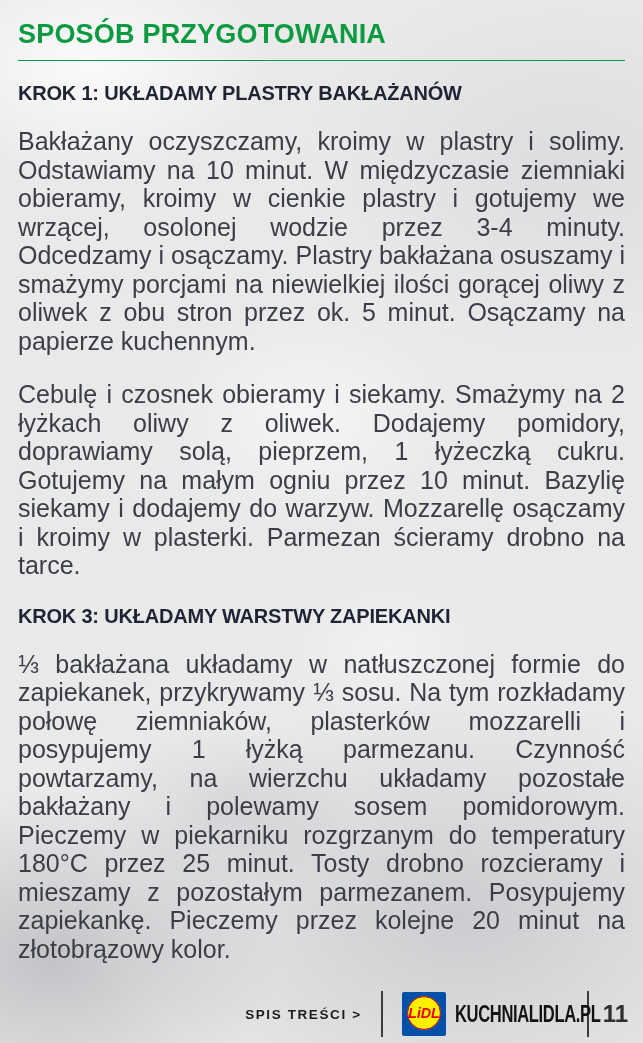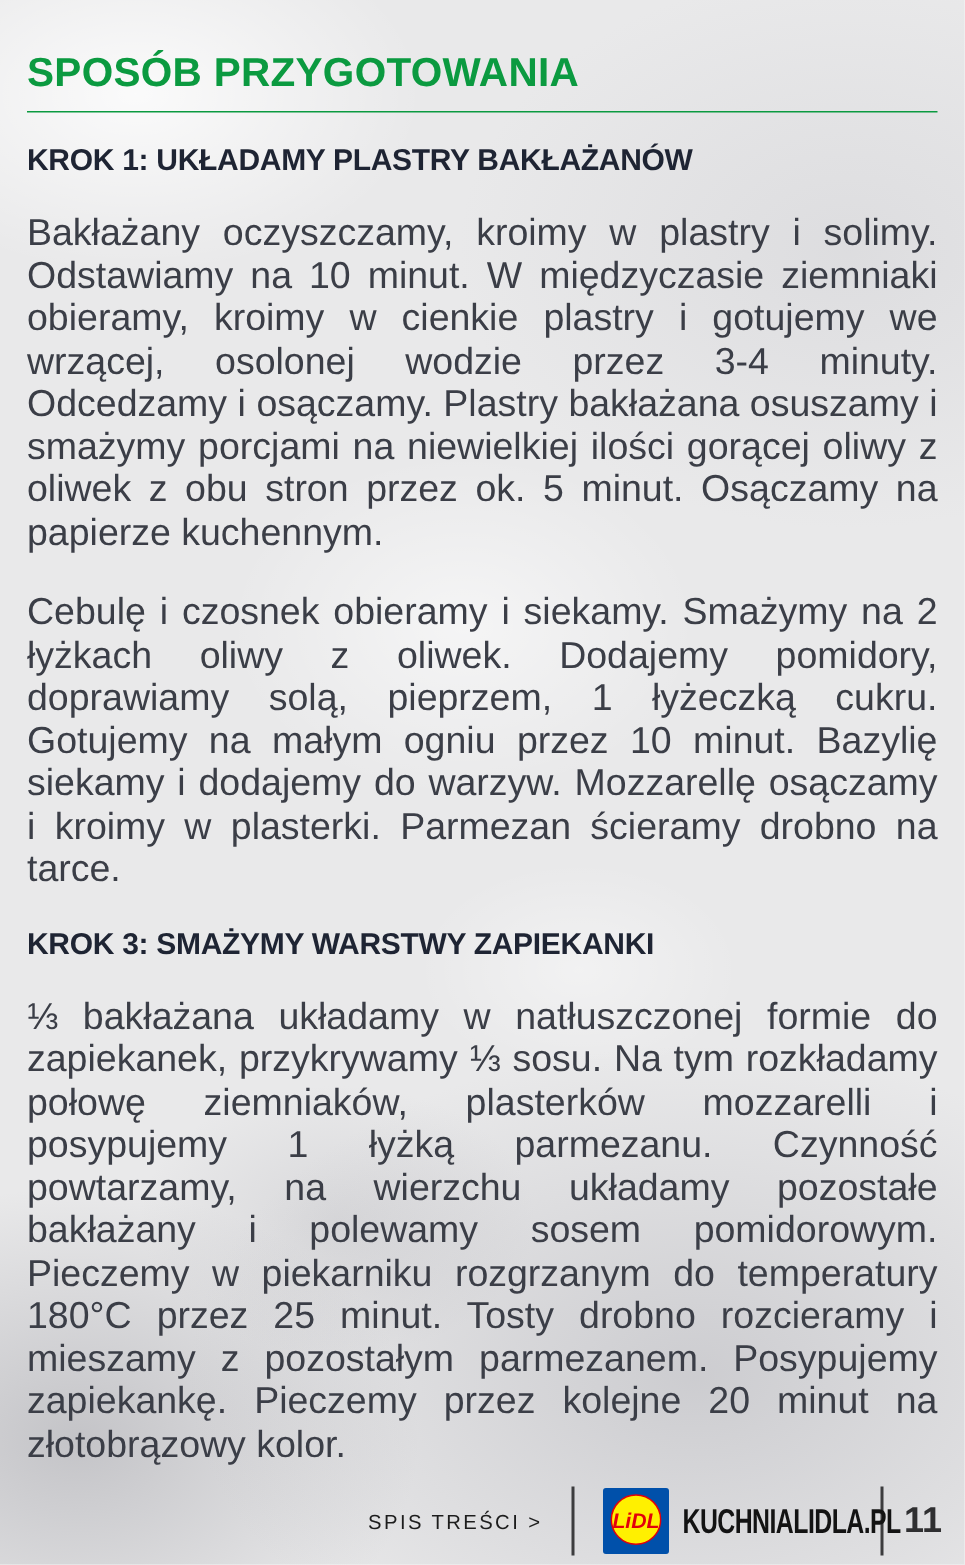--- a/index.html
+++ b/index.html
@@ -11,21 +11,21 @@
     background-color:#e9e9ea;
     background-image:
       radial-gradient(ellipse 320px 200px at 14% 6%, rgba(255,255,255,.8), transparent 60%),
       radial-gradient(ellipse 420px 300px at 88% 16%, rgba(198,198,203,.35), transparent 62%),
       radial-gradient(ellipse 260px 190px at 48% 40%, rgba(255,255,255,.55), transparent 60%),
       radial-gradient(ellipse 520px 340px at 72% 88%, rgba(165,165,172,.42), transparent 65%),
       radial-gradient(ellipse 380px 280px at 8% 92%, rgba(150,150,157,.45), transparent 60%),
       radial-gradient(ellipse 220px 150px at 35% 78%, rgba(185,185,190,.35), transparent 60%),
       radial-gradient(ellipse 180px 120px at 60% 62%, rgba(255,255,255,.4), transparent 60%);
   }
-  .content{padding:34px 18px 0 18px;}
+  .content{padding:20px 18px 0 18px;}
   .page-title{
     margin:0 0 12px 0;
     font-size:27px;line-height:1.05;
     font-weight:bold;letter-spacing:.2px;
     color:var(--green);
   }
   .title-rule{
     height:0;border:0;border-top:1.5px solid var(--green);
     margin:0 0 21px 0;
   }
@@ -39,21 +39,21 @@
     margin:0 0 25px 0;
     font-size:25px;line-height:28.5px;
     text-align:justify;
     color:var(--body);
   }
   .footer{
     position:absolute;right:15px;bottom:6px;
     display:flex;align-items:center;
   }
   .toc-link{
-    font-size:13.5px;font-weight:normal;letter-spacing:1.6px;
+    font-size:13.5px;font-weight:bold;letter-spacing:1.6px;
     color:#1d1d1d;white-space:nowrap;cursor:pointer;
   }
   .vdiv{width:2px;height:46px;background:#3c3c3e;margin:0 19px;}
   .vdiv.small{margin:0 14px;}
   .lidl-logo{width:44px;height:44px;display:block;margin-right:9px;flex:0 0 auto;}
   .brand{
     display:inline-block;
     font-size:23px;font-weight:bold;color:#131313;
     transform:scaleX(.72);transform-origin:left center;
     white-space:nowrap;width:118px;letter-spacing:-.5px;
@@ -74,21 +74,21 @@
     <section class="step">
       <h2>KROK 1: UKŁADAMY PLASTRY BAKŁAŻANÓW</h2>
       <p>Bakłażany oczyszczamy, kroimy w plastry i solimy. Odstawiamy na 10 minut. W międzyczasie ziemniaki obieramy, kroimy w cienkie plastry i gotujemy we wrzącej, osolonej wodzie przez 3-4 minuty. Odcedzamy i osączamy. Plastry bakłażana osuszamy i smażymy porcjami na niewielkiej ilości gorącej oliwy z oliwek z obu stron przez ok. 5 minut. Osączamy na papierze kuchennym.</p>
     </section>
 
     <section class="step">
       <p>Cebulę i czosnek obieramy i siekamy. Smażymy na 2 łyżkach oliwy z oliwek. Dodajemy pomidory, doprawiamy solą, pieprzem, 1 łyżeczką cukru. Gotujemy na małym ogniu przez 10 minut. Bazylię siekamy i dodajemy do warzyw. Mozzarellę osączamy i kroimy w plasterki. Parmezan ścieramy drobno na tarce.</p>
     </section>
 
     <section class="step">
-      <h2>KROK 3: SMAŻYMY WARSTWY ZAPIEKANKI</h2>
+      <h2>KROK 3: UKŁADAMY WARSTWY ZAPIEKANKI</h2>
       <p>⅓ bakłażana układamy w natłuszczonej formie do zapiekanek, przykrywamy ⅓ sosu. Na tym rozkładamy połowę ziemniaków, plasterków mozzarelli i posypujemy 1 łyżką parmezanu. Czynność powtarzamy, na wierzchu układamy pozostałe bakłażany i polewamy sosem pomidorowym. Pieczemy w piekarniku rozgrzanym do temperatury 180°C przez 25 minut. Tosty drobno rozcieramy i mieszamy z pozostałym parmezanem. Posypujemy zapiekankę. Pieczemy przez kolejne 20 minut na złotobrązowy kolor.</p>
     </section>
 
   </div>
 
   <div class="footer">
     <span class="toc-link">SPIS TREŚCI &gt;</span>
     <span class="vdiv"></span>
     <svg class="lidl-logo" viewBox="0 0 45 45" xmlns="http://www.w3.org/2000/svg">
       <rect x="0" y="0" width="45" height="45" rx="2" fill="#0050aa"></rect>

